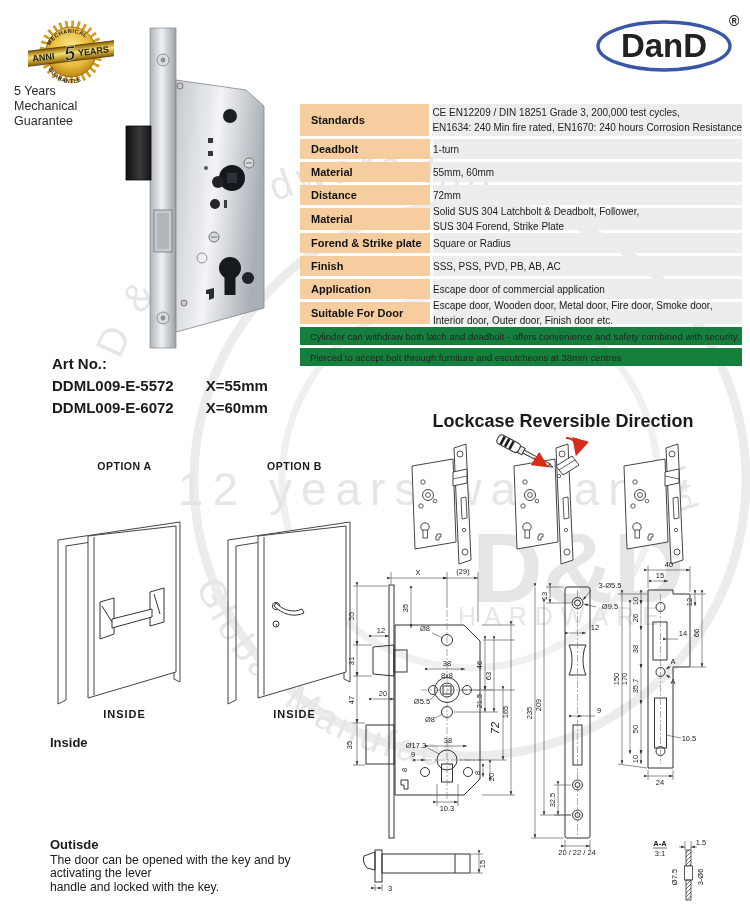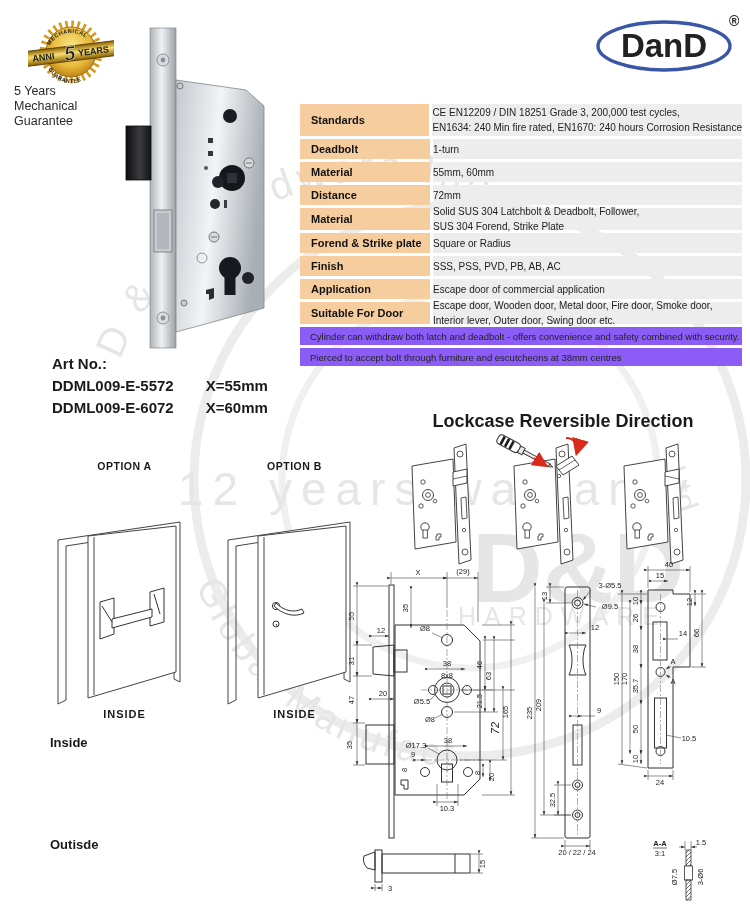--- a/index.html
+++ b/index.html
@@ -13,21 +13,21 @@
     font-size:12.5px;line-height:15px;color:#2b2b2b;z-index:2;}
   
   .spec-table{left:300px;top:104px;width:442px;z-index:2;}
   .spec-row{display:flex;margin-bottom:3px;}
   .spec-label{width:130px;background:#F6CD9F;display:flex;align-items:center;
     padding-left:11px;box-sizing:border-box;font-weight:bold;font-size:11px;color:#111;}
   .spec-value{flex:1;margin-left:3px;background:#EDEDED;display:flex;flex-direction:column;
     justify-content:center;box-sizing:border-box;
     font-size:10px;color:#222;line-height:1.5;white-space:nowrap;}
   .h20{height:20px}.h38{height:22px}.h40{height:32px}
-  .note{height:18px;background:#8b5cf6;display:flex;align-items:center;padding-left:10px;
+  .note{height:18px;background:#15803d;display:flex;align-items:center;padding-left:10px;
     box-sizing:border-box;font-size:9.5px;color:#222;margin-bottom:3px;white-space:nowrap;}
   
   .art{left:52px;top:355px;z-index:2;}
   .art-title{font-size:15px;font-weight:bold;margin-bottom:3px;}
   .art-item{font-size:15px;font-weight:bold;line-height:22px;display:flex;gap:32px;}
   
   .lockcase-title{left:408px;top:411px;width:310px;text-align:center;
     font-size:18px;font-weight:bold;z-index:2;}
   
   .opt-label{width:165px;text-align:center;font-size:10.5px;font-weight:bold;
@@ -208,21 +208,21 @@
     <div class="spec-row h20">
       <div class="spec-label">Application</div>
       <div class="spec-value">
         <span>Escape door of commercial application</span>
       </div>
     </div>
     <div class="spec-row h38">
       <div class="spec-label">Suitable For Door</div>
       <div class="spec-value">
         <span>Escape door, Wooden door, Metal door, Fire door, Smoke door,</span>
-        <span>Interior lever, Outer door, Swing door etc.</span>
+        <span>Interior door, Outer door, Finish door etc.</span>
       </div>
     </div>
     <div class="note">Cylinder can withdraw both latch and deadbolt - offers convenience and safety combined with security.</div>
     <div class="note">Pierced to accept bolt through furniture and escutcheons at 38mm centres</div>
   </div>
 
   <div class="abs art">
     <div class="art-title">Art No.:</div>
     <div class="art-item">
       <span>DDML009-E-5572</span>
@@ -338,20 +338,23 @@
       <line x1="64" y1="148" x2="65.5" y2="150.5" stroke="#333" stroke-width="1"></line>
     </g>
   </svg>
   <div class="abs inside-label" style="left:212px;top:708px">INSIDE</div>
 
   <div class="abs text-block" style="left:50px;top:735px">
     <h3>Inside</h3>
   </div>
   <div class="abs text-block" style="left:50px;top:837px">
     <h3>Outisde</h3>
+    <p>The door can be opened with the key and by
+activating the lever
+handle and locked with the key.</p>
   </div>
 
   <svg class="abs" style="left:333px;top:550px;z-index:2" width="417" height="356" viewBox="0 0 417 356">
     <defs>
       <marker id="ar" markerWidth="8" markerHeight="6" refX="7" refY="3" orient="auto">
         <polygon points="0,0.6 7,3 0,5.4" fill="#333"></polygon>
       </marker>
       <pattern id="hatch" width="4" height="4" patternUnits="userSpaceOnUse">
         <path d="M0,4 l4,-4" stroke="#333" stroke-width="0.7"></path>
       </pattern>

